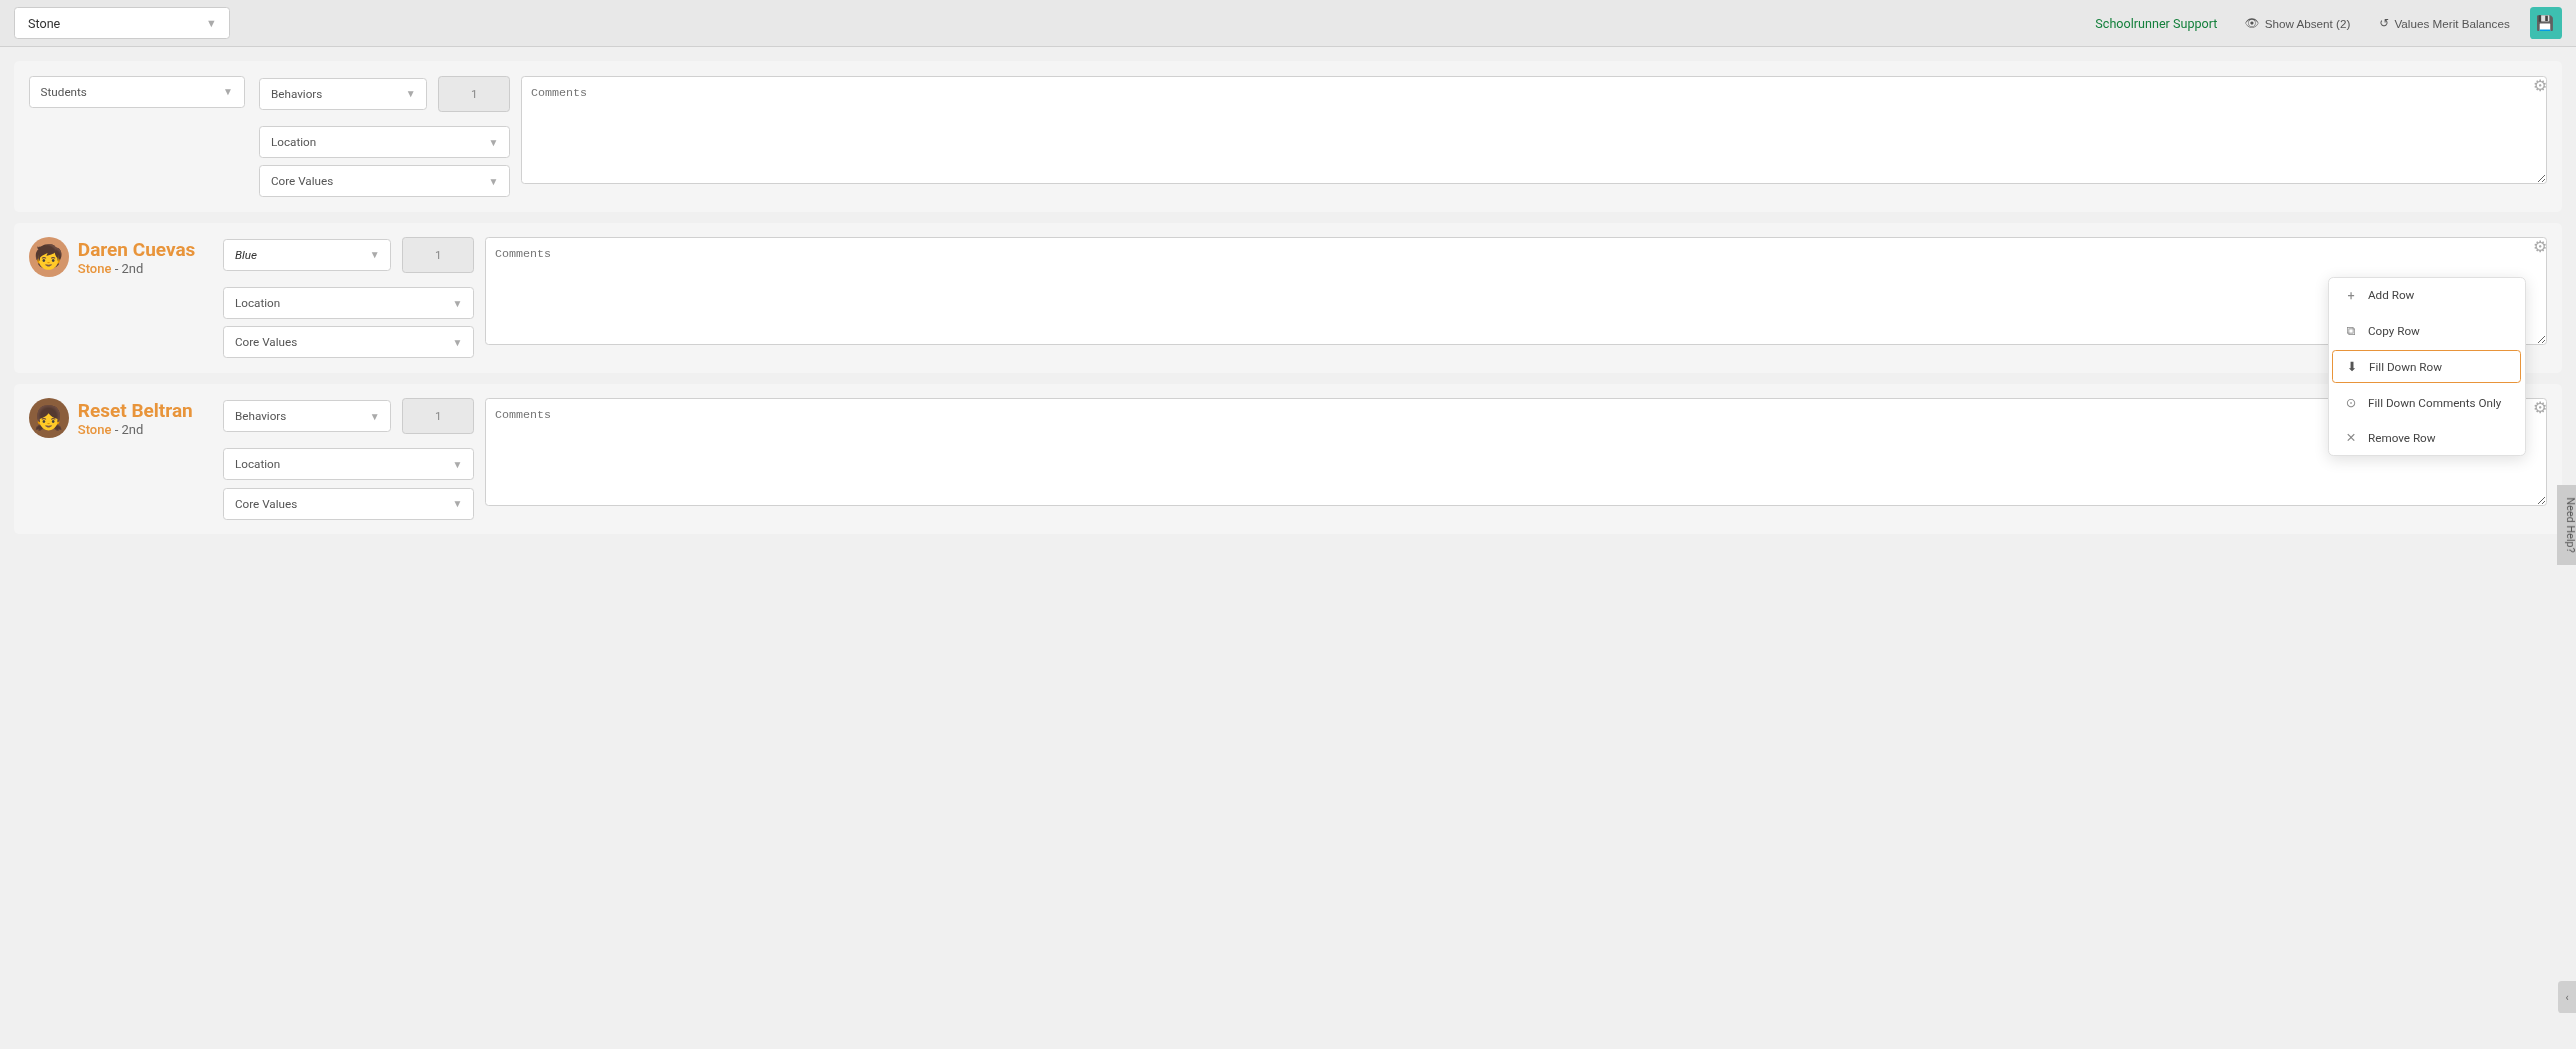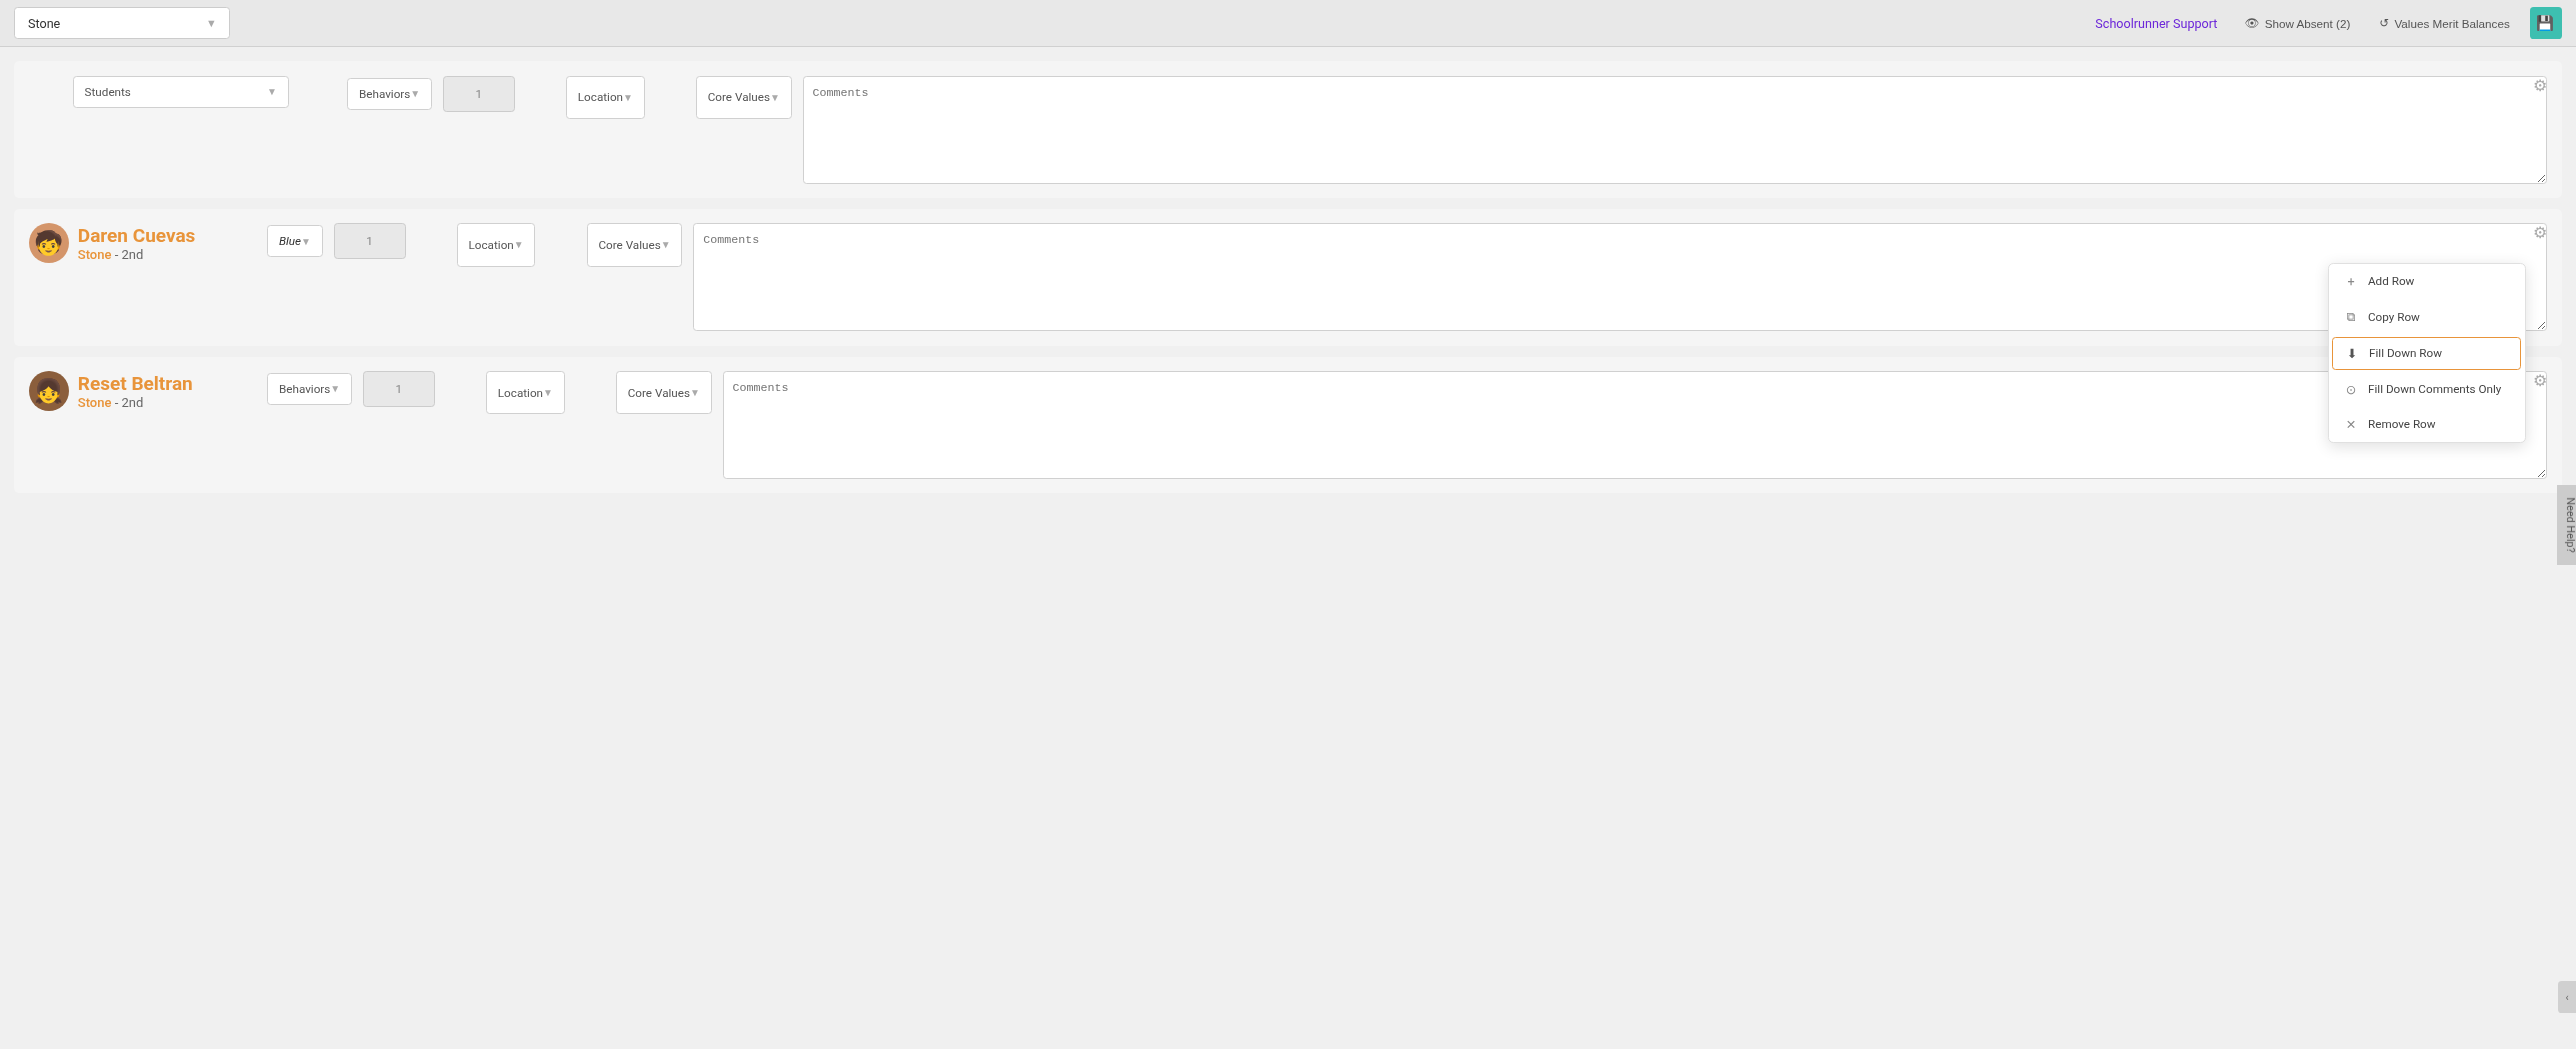--- a/index.html
+++ b/index.html
@@ -38,21 +38,21 @@
       font-size: 10.8px;
     }
     .top-bar-right {
       display: flex;
       align-items: center;
       margin-left: auto;
       gap: 10.8px;
     }
     .support-label {
       font-size: 12.6px;
-      color: #6d28d9;
+      color: #15803d;
       margin-right: 7.2px;
     }
     .show-absent-btn {
       display: flex;
       align-items: center;
       gap: 5.4px;
       background: transparent;
       border: none;
       color: #555;
       font-size: 11.7px;
@@ -139,37 +139,36 @@
 
     .form-area {
       display: flex;
       flex: 1;
       gap: 10.8px;
       align-items: flex-start;
     }
 
     .dropdowns-col {
       display: flex;
-      flex-direction: row;
+      flex-direction: column;
       gap: 7.2px;
       min-width: 251px;
     }
 
     .dropdown-field {
       display: flex;
       align-items: center;
       background: #fff;
       border: 0.9px solid #d0d0d0;
       border-radius: 3.6px;
       padding: 8px 10.8px;
       cursor: pointer;
       justify-content: space-between;
       font-size: 11.7px;
       color: #555;
-      margin-left: 44px;
     }
     .dropdown-field .chevron {
       color: #aaa;
       font-size: 10px;
     }
 
     .comments-area {
       flex: 1;
       background: #fff;
       border: 0.9px solid #d0d0d0;

